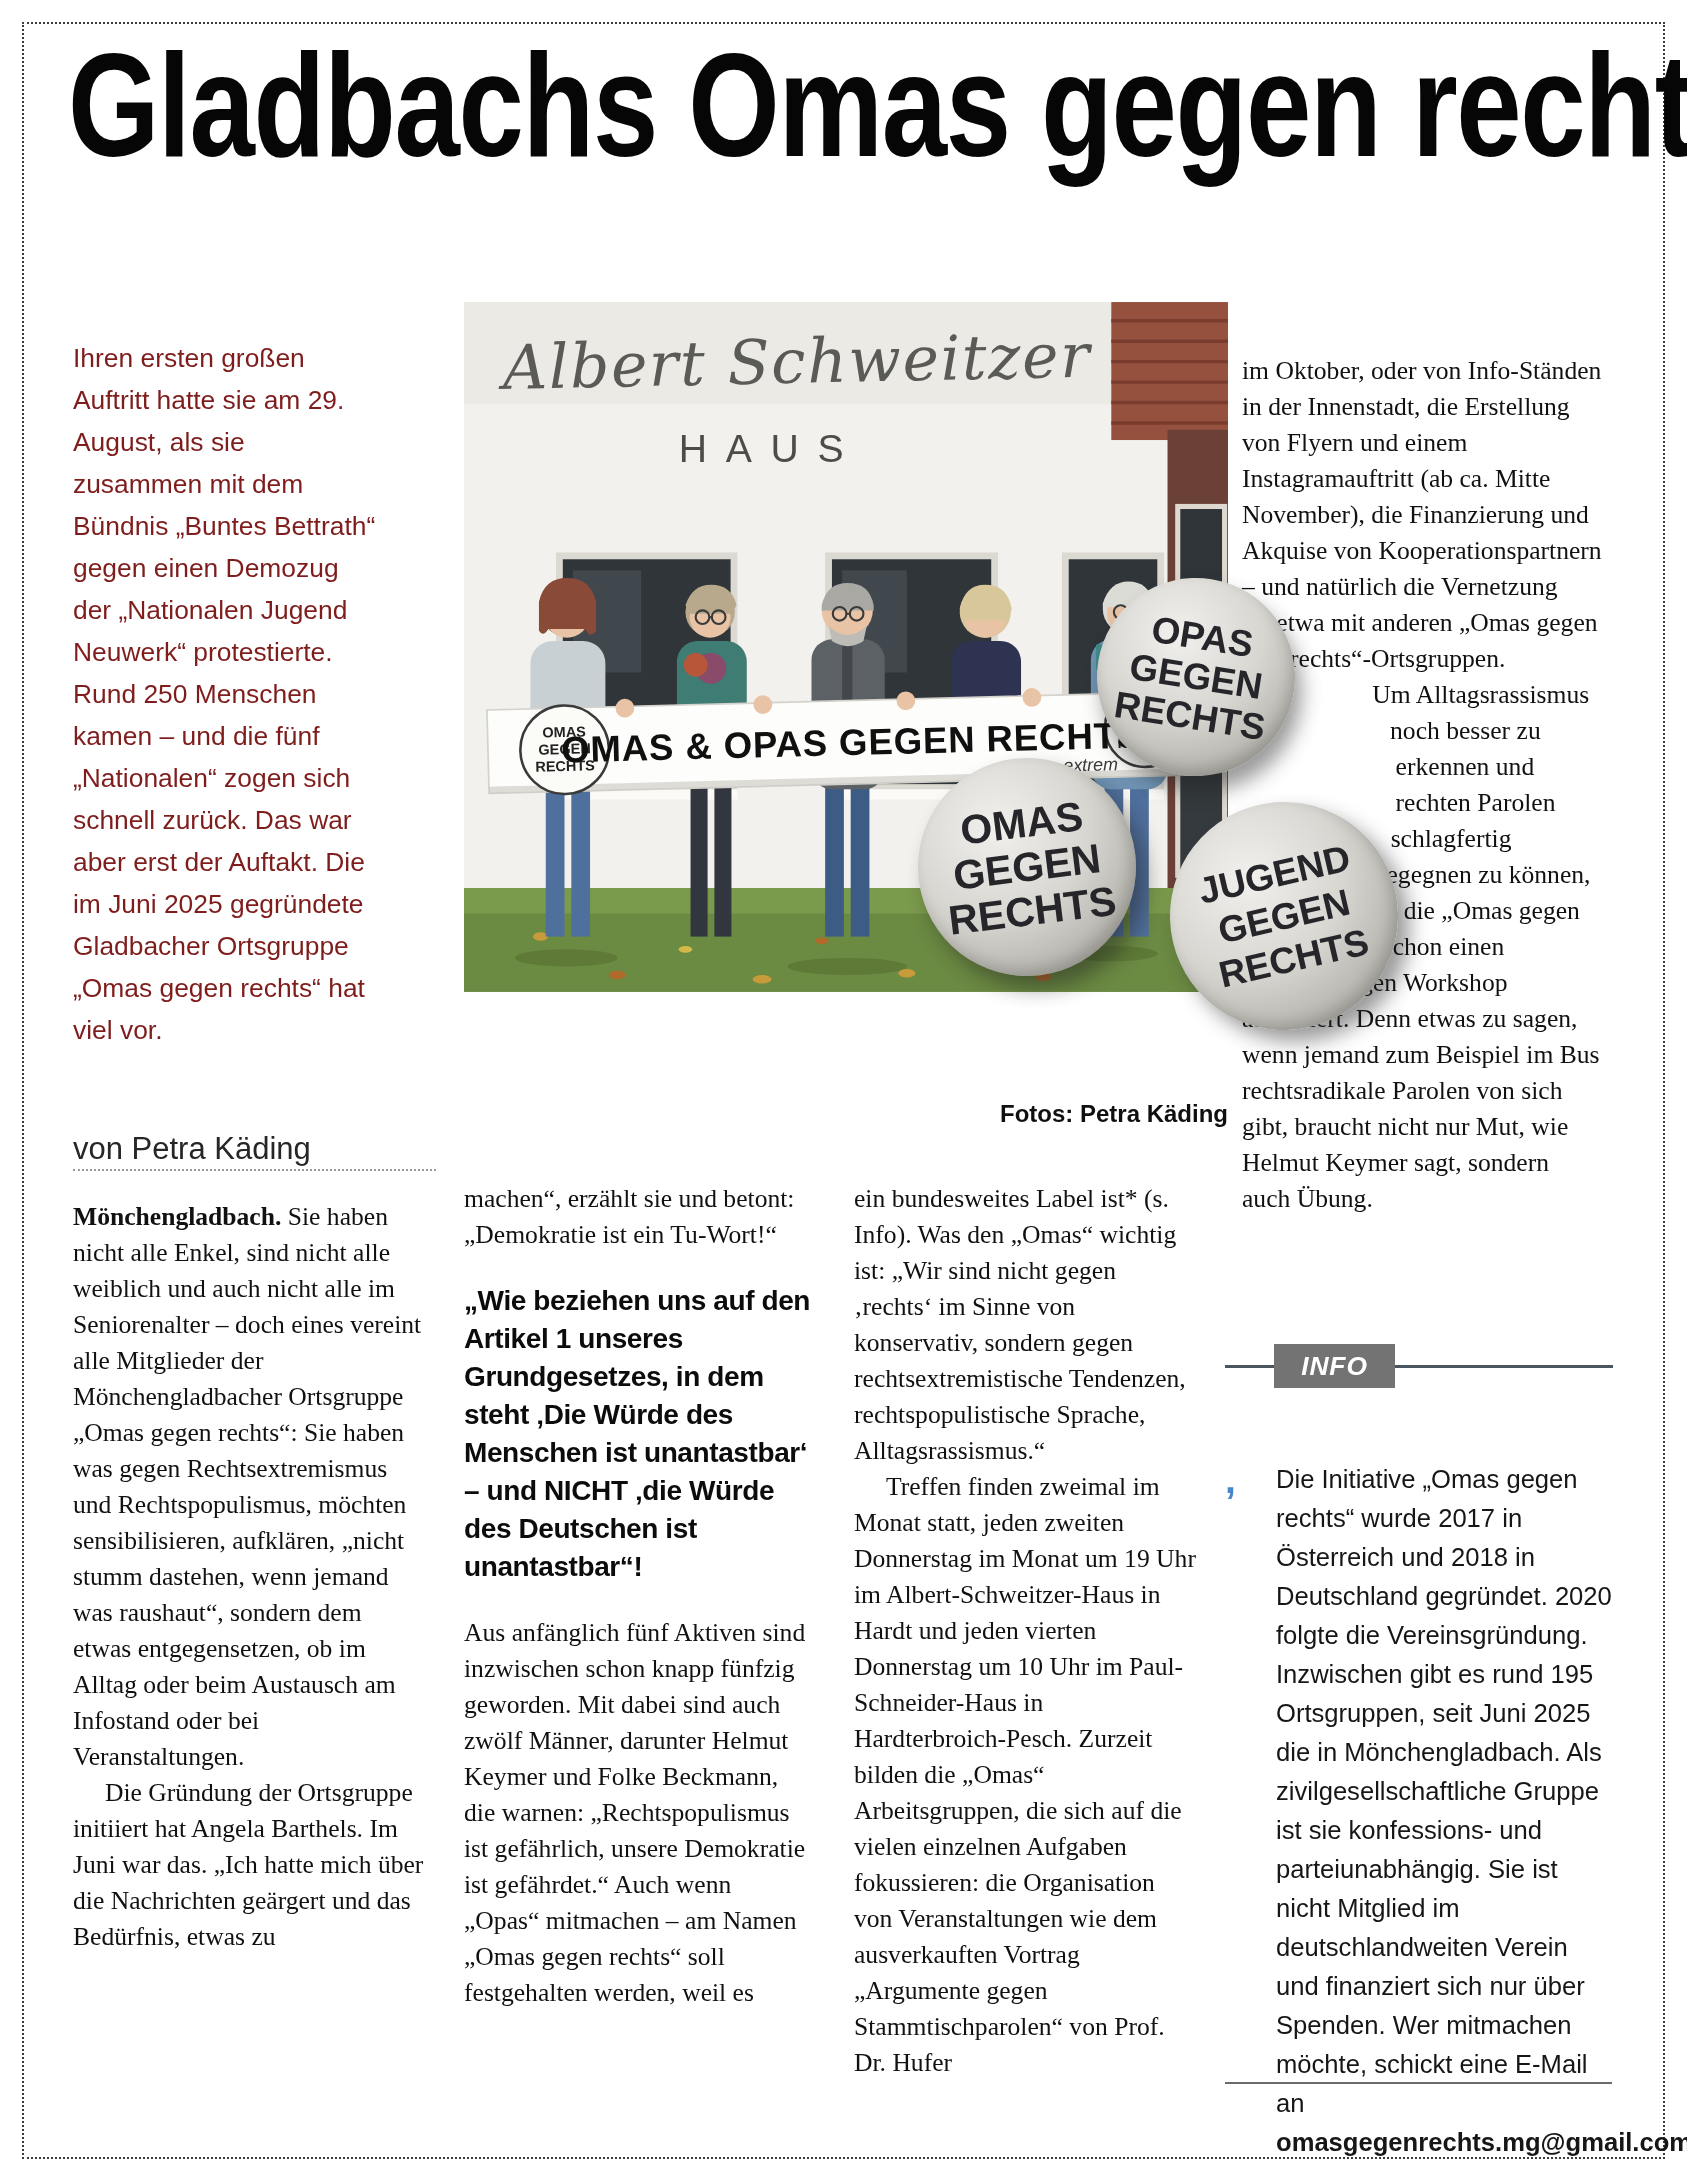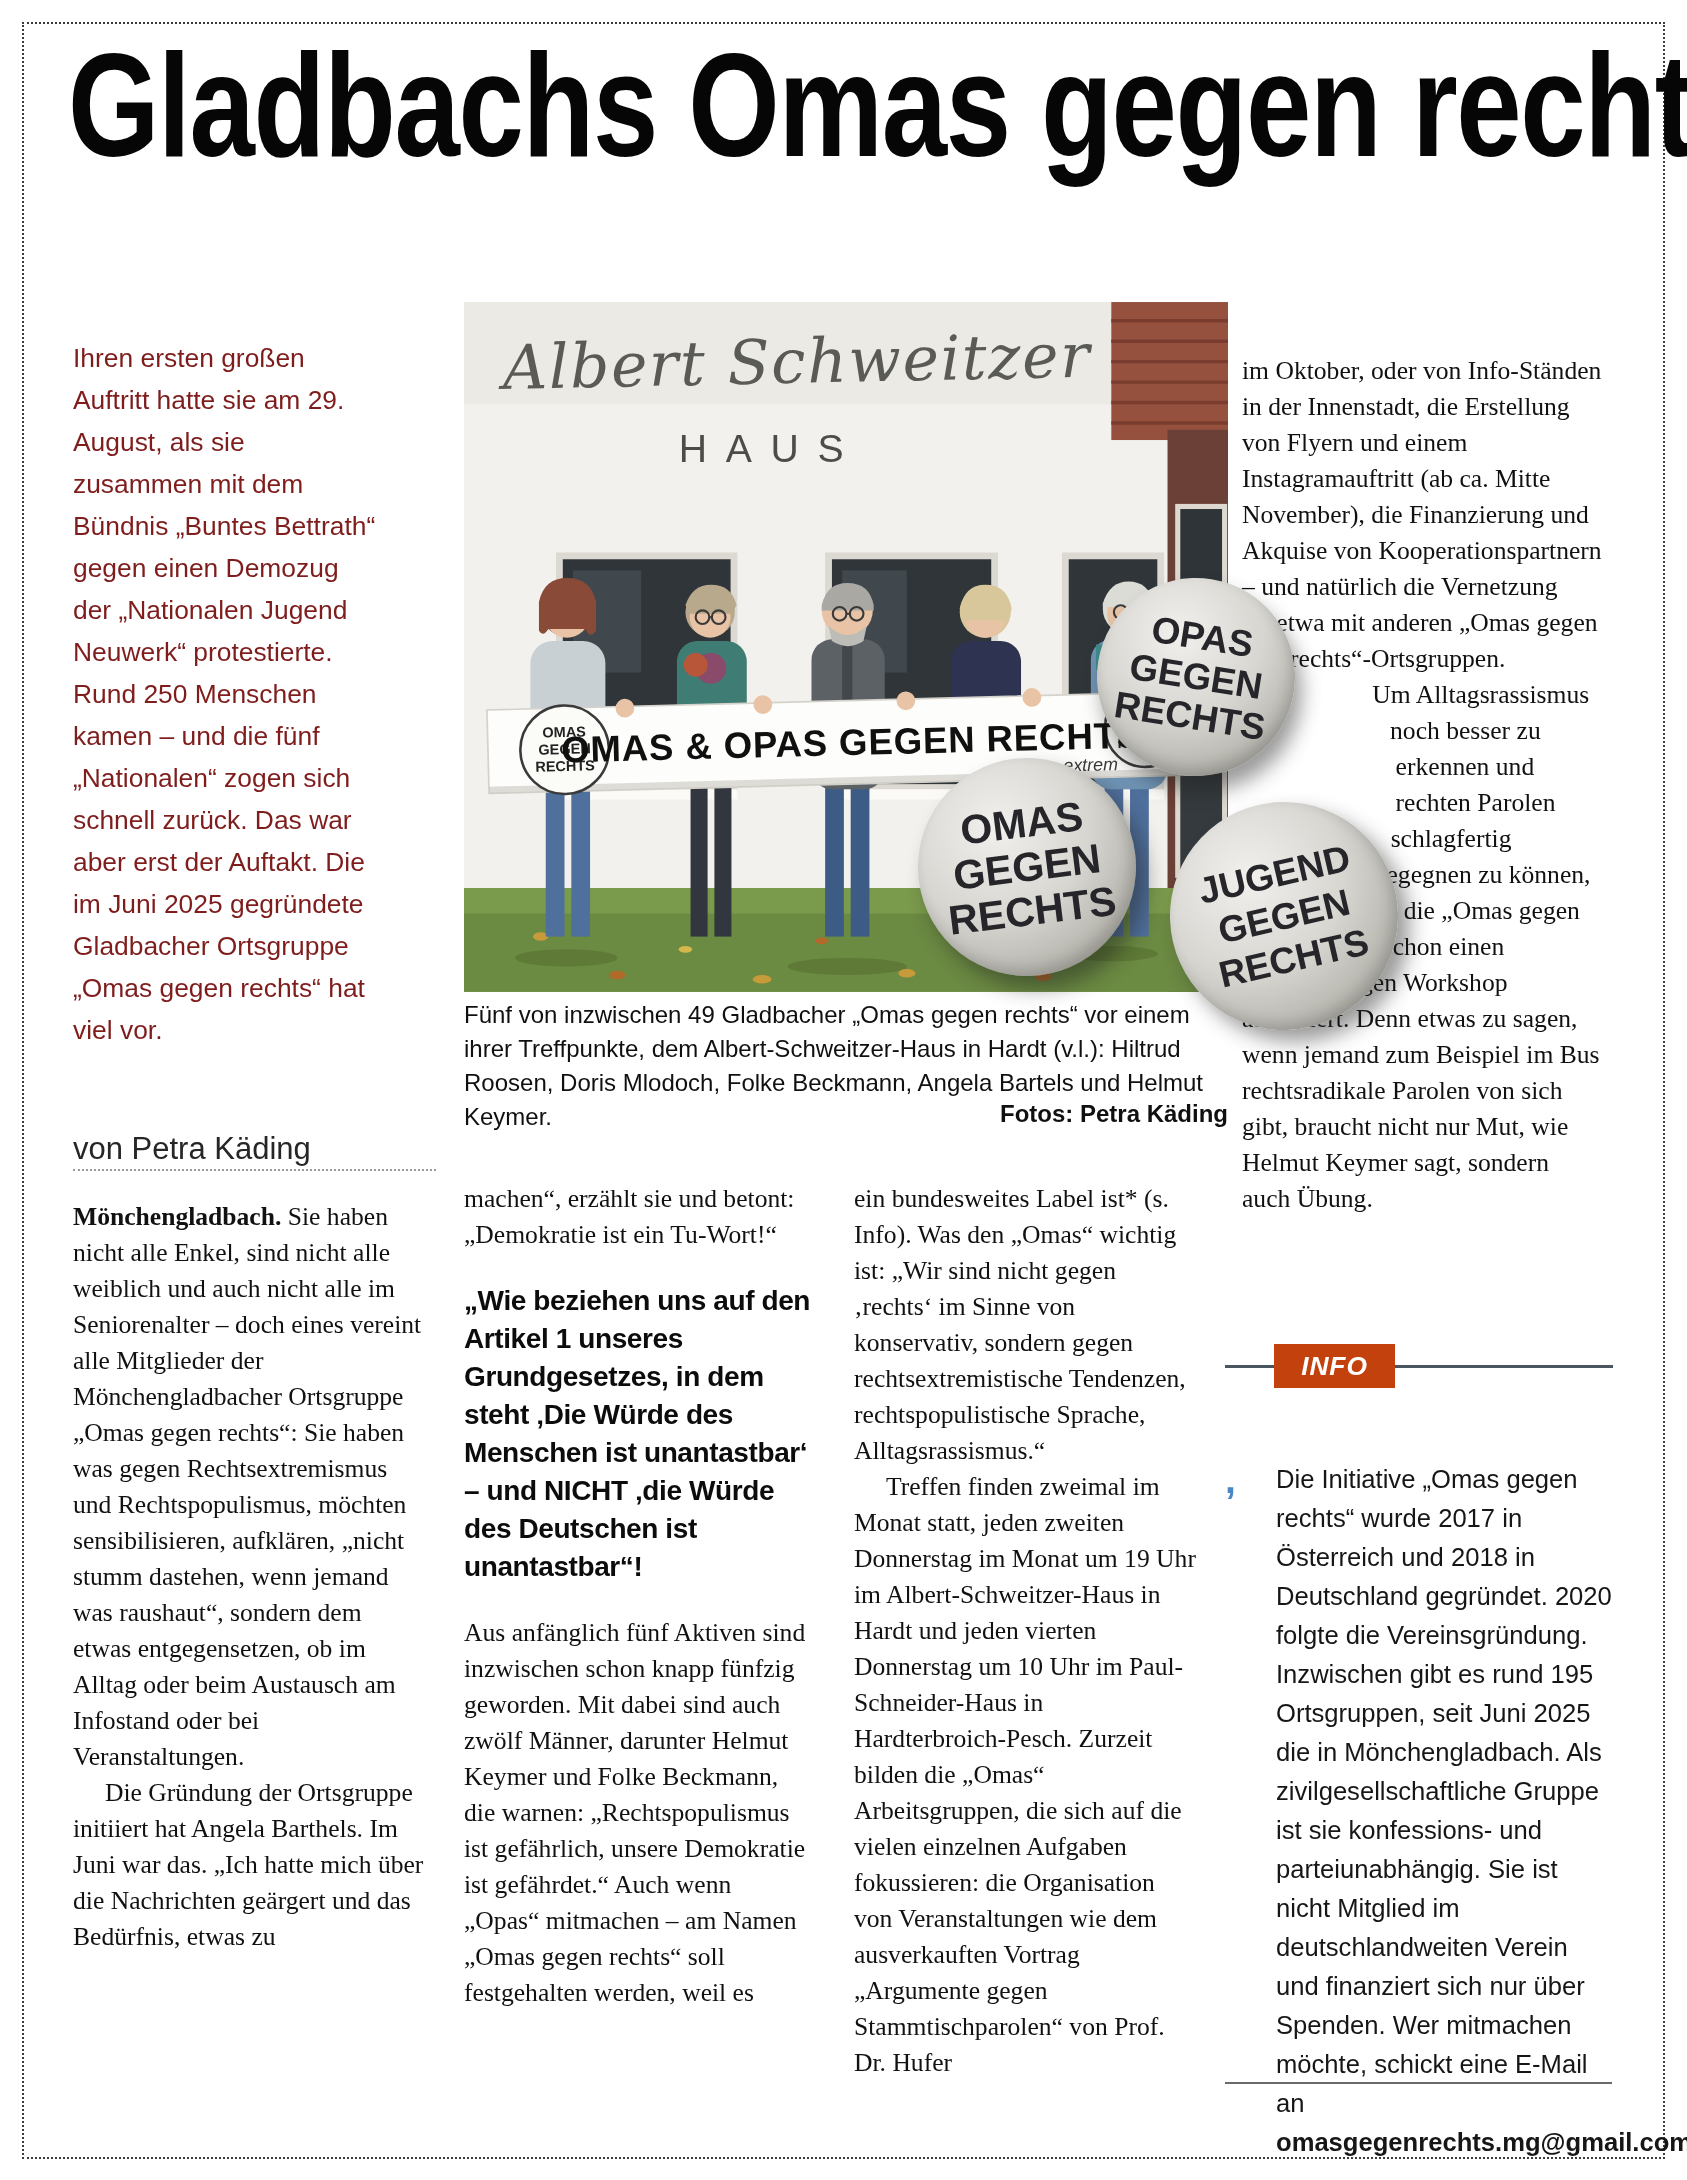--- a/index.html
+++ b/index.html
@@ -39,21 +39,21 @@
         box-shadow:8.5px 13.6px 20.4px rgba(30,30,30,.45), inset -4.3px -6.8px 13.6px rgba(0,0,0,.16);}
   .badge span{display:block;}
   .badge-opas{left:1097px;top:578px;width:198px;height:198px;transform:rotate(9deg);font-size:37px;line-height:40px;}
   .badge-omas{left:918px;top:758px;width:218px;height:218px;transform:rotate(-7deg);font-size:41px;line-height:44px;}
   .badge-jugend{left:1170px;top:802px;width:228px;height:228px;transform:rotate(-13deg);font-size:37px;line-height:43px;}
   
   .spacer-a{float:left;width:48px;height:183px;shape-outside:polygon(0 0,100% 55%,100% 100%,0 100%);}
   .spacer-b{float:left;width:162px;height:217px;shape-outside:circle(126px at -20.4px 109px);}
   
   .info-line{position:absolute;left:1225px;top:1365px;width:388px;height:2.6px;background:#4a5560;}
-  .info-box{position:absolute;left:1274px;top:1344px;width:121px;height:44px;background:#c2410c;
+  .info-box{position:absolute;left:1274px;top:1344px;width:121px;height:44px;background:#737373;
         display:flex;align-items:center;justify-content:center;}
   .info-box span{color:#ffffff;font-weight:700;font-style:italic;font-size:26.4px;letter-spacing:0.9px;}
   .info-bullet{position:absolute;left:1225px;top:1458px;font-size:39px;font-weight:700;color:#4a87c7;}
   .info-text{position:absolute;left:1276px;top:1460px;width:336px;font-size:25.6px;line-height:39px;color:#161616;}
   .info-text b{font-weight:700;}
   .end-rule{position:absolute;left:1225px;top:2082px;width:387px;height:1.7px;background:#6a6a6a;}
 </style>
 </head>
 <body>
 
@@ -230,21 +230,20 @@
     <span>GEGEN</span>
     <span>RECHTS</span>
   </div>
   <div class="badge badge-jugend">
     <span>JUGEND</span>
     <span>GEGEN</span>
     <span>RECHTS</span>
   </div>
 
   <div class="caption">
-    <span>Fünf von inzwischen 49 Gladbacher „Omas gegen rechts“ vor einem ihrer Treffpunkte, dem Albert-Schweitzer-Haus in Hardt (v.l.): Hiltrud Roosen, Doris Mlodoch, Folke Beckmann, Angela Bartels und Helmut Keymer.</span>
     <span class="credit">Fotos: Petra Käding</span>
   </div>
 
   <div class="bodycol col1">
     <p><span class="lead-in">Mönchengladbach.</span><span> Sie haben nicht alle Enkel, sind nicht alle weiblich und auch nicht alle im Seniorenalter – doch eines vereint alle Mitglieder der Mönchengladbacher Ortsgruppe „Omas gegen rechts“: Sie haben was gegen Rechtsextremismus und Rechtspopulismus, möchten sensibilisieren, aufklären, „nicht stumm dastehen, wenn jemand was raushaut“, sondern dem etwas entgegensetzen, ob im Alltag oder beim Austausch am Infostand oder bei Veranstaltungen.</span></p>
     <p class="indent">Die Gründung der Ortsgruppe initiiert hat Angela Barthels. Im Juni war das. „Ich hatte mich über die Nachrichten geärgert und das Bedürfnis, etwas zu</p>
   </div>
 
   <div class="bodycol col2">
     <p>machen“, erzählt sie und betont: „Demokratie ist ein Tu-Wort!“</p>

